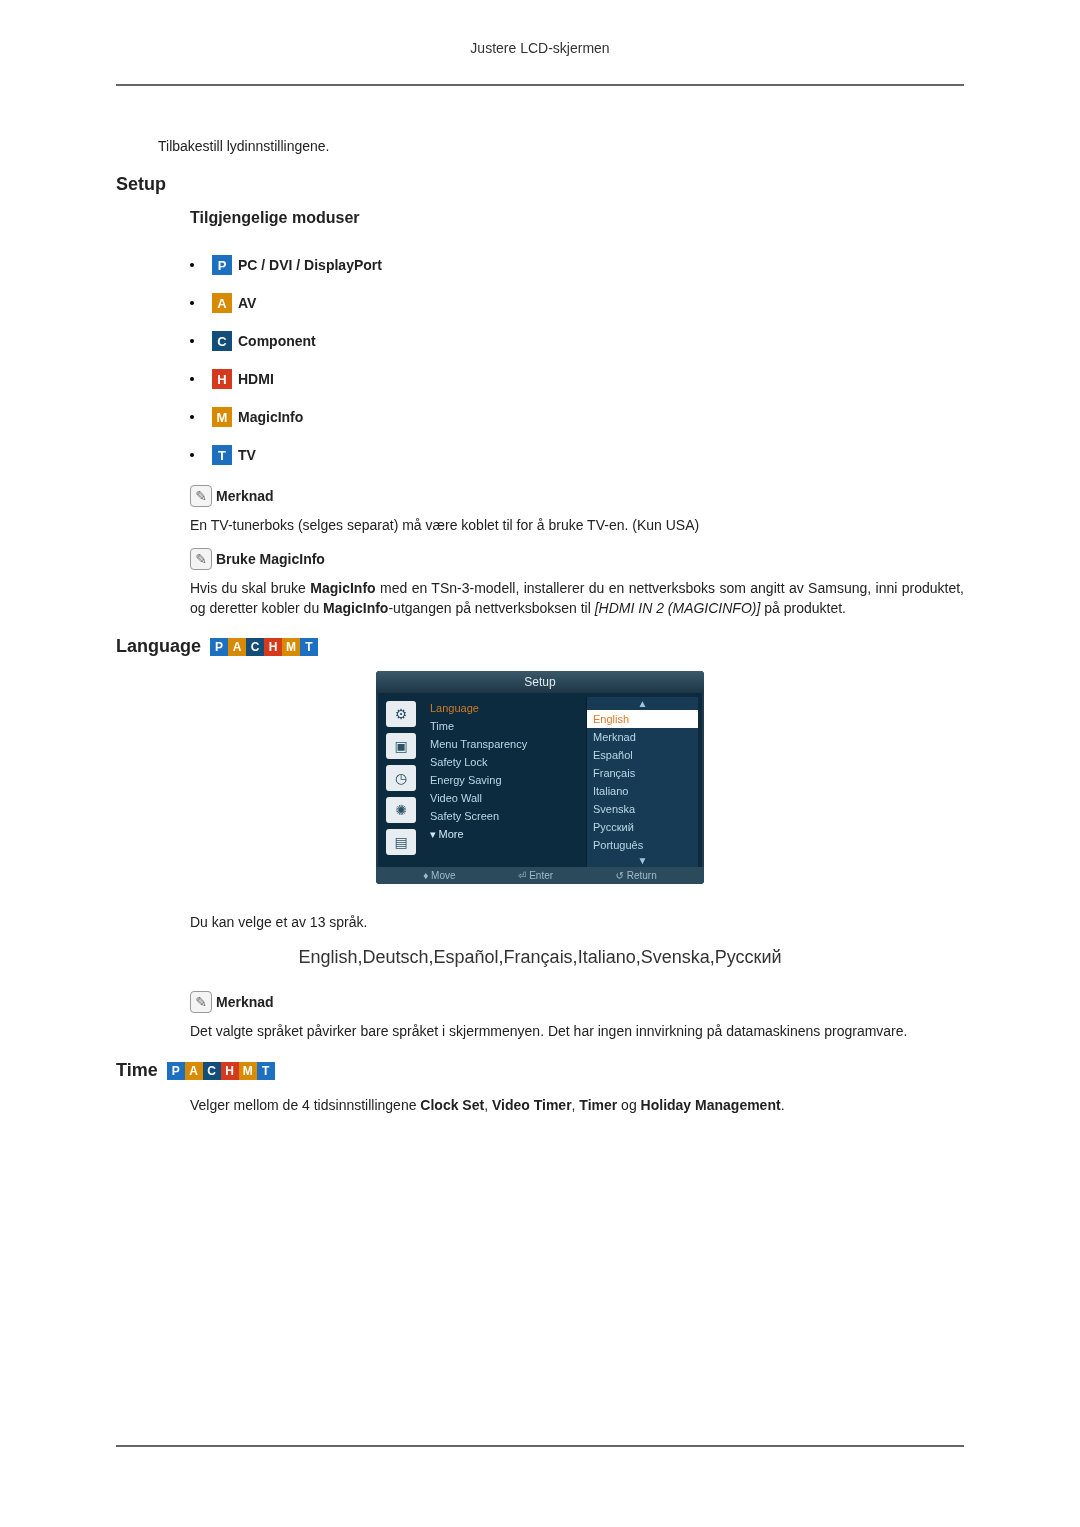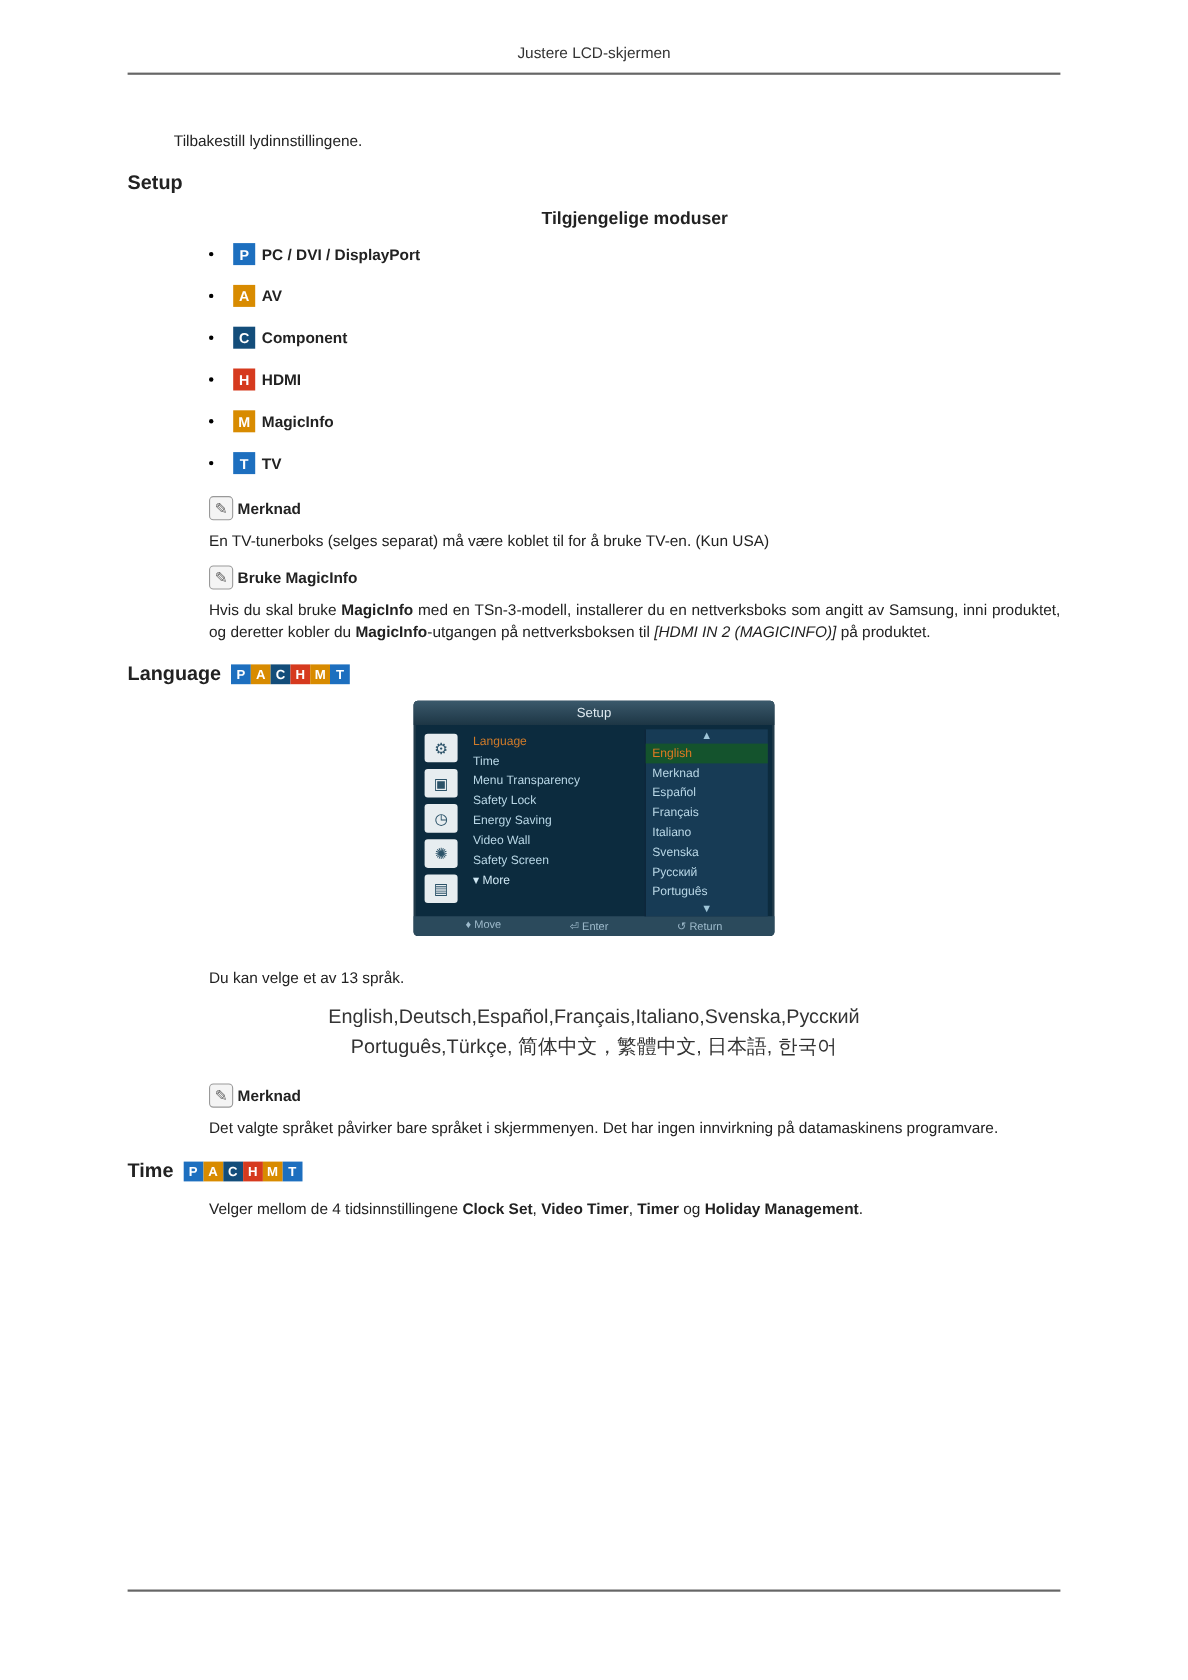--- a/index.html
+++ b/index.html
@@ -12,29 +12,29 @@
     height: 1527px;
     position: relative;
   }
   .page {
     padding: 40px 116px 40px 116px;
   }
   .header {
     text-align: center;
     font-size: 14px;
     color: #333;
-    padding-bottom: 10px;
+    padding-bottom: 28px;
     border-bottom: 2px solid #666;
     margin-bottom: 50px;
   }
   .indent1 { margin-left: 42px; }
   .indent2 { margin-left: 74px; }
   .para { line-height: 1.45; margin-bottom: 12px; text-align: justify; }
   h2.section { font-size: 18px; font-weight: bold; margin-top: 18px; margin-bottom: 14px; }
-  h3.subsection { font-size: 16px; font-weight: bold; margin-bottom: 12px; text-align: center; }
+  h3.subsection { font-size: 16px; font-weight: bold; margin-bottom: 28px; }
   ul.modes { list-style: none; margin-left: 0; }
   ul.modes li { margin: 10px 0 18px 0; display: flex; align-items: center; }
   ul.modes li .dot { width: 4px; height: 4px; background:#000; border-radius:50%; margin-right: 18px; }
   .badge {
     display: inline-flex;
     width: 20px; height: 20px;
     color: #fff; font-weight: bold; font-size: 13px;
     align-items: center; justify-content: center;
     margin-right: 6px;
     font-family: Arial, sans-serif;
@@ -84,21 +84,21 @@
   .osd-mid { flex:1; padding: 2px 4px; }
   .osd-mid .row { padding: 3px 2px; color:#b9d7e6; }
   .osd-mid .row.sel { color:#d07b2a; }
   .osd-mid .more { color:#cfe7f3; }
   .osd-right {
     width: 112px; background:#173b55; border-left:1px solid #0a2030;
     display:flex; flex-direction:column;
   }
   .osd-arrow { text-align:center; color:#9fc5d8; font-size:10px; padding:1px 0; }
   .osd-opt { padding: 3px 6px; color:#b9d7e6; }
-  .osd-opt.sel { background:#14532d; color:#e07a22; }
+  .osd-opt.sel { background:#ffffff; color:#e07a22; }
   .osd-foot {
     display:flex; justify-content:space-around;
     background:#2b4a5c; color:#9fbccd; font-size:10px;
     padding: 3px 16px; border-bottom-left-radius:4px; border-bottom-right-radius:4px;
   }
   .lang-list { text-align:center; font-size:18px; color:#333; line-height:1.5; margin-bottom: 6px; }
   .footer-line {
     position:absolute; left:116px; right:116px; bottom:80px;
     border-top: 2px solid #666;
   }
@@ -220,21 +220,20 @@
         <span>↺ <span>Return</span></span>
       </div>
     </div>
   </div>
 
   <div class="indent2">
     <p class="para">Du kan velge et av 13 språk.</p>
   </div>
   <div class="lang-list">
     <div>English,Deutsch,Español,Français,Italiano,Svenska,Русский</div>
-    <div>Português,Türkçe, 简体中文，繁體中文, 日本語, 한국어</div>
   </div>
 
   <div class="indent2">
     <div class="note-row">
       <span class="note-icon">✎</span>
       <span class="note-label">Merknad</span>
     </div>
     <p class="para">Det valgte språket påvirker bare språket i skjermmenyen. Det har ingen innvirkning på datamaskinens programvare.</p>
   </div>
 

